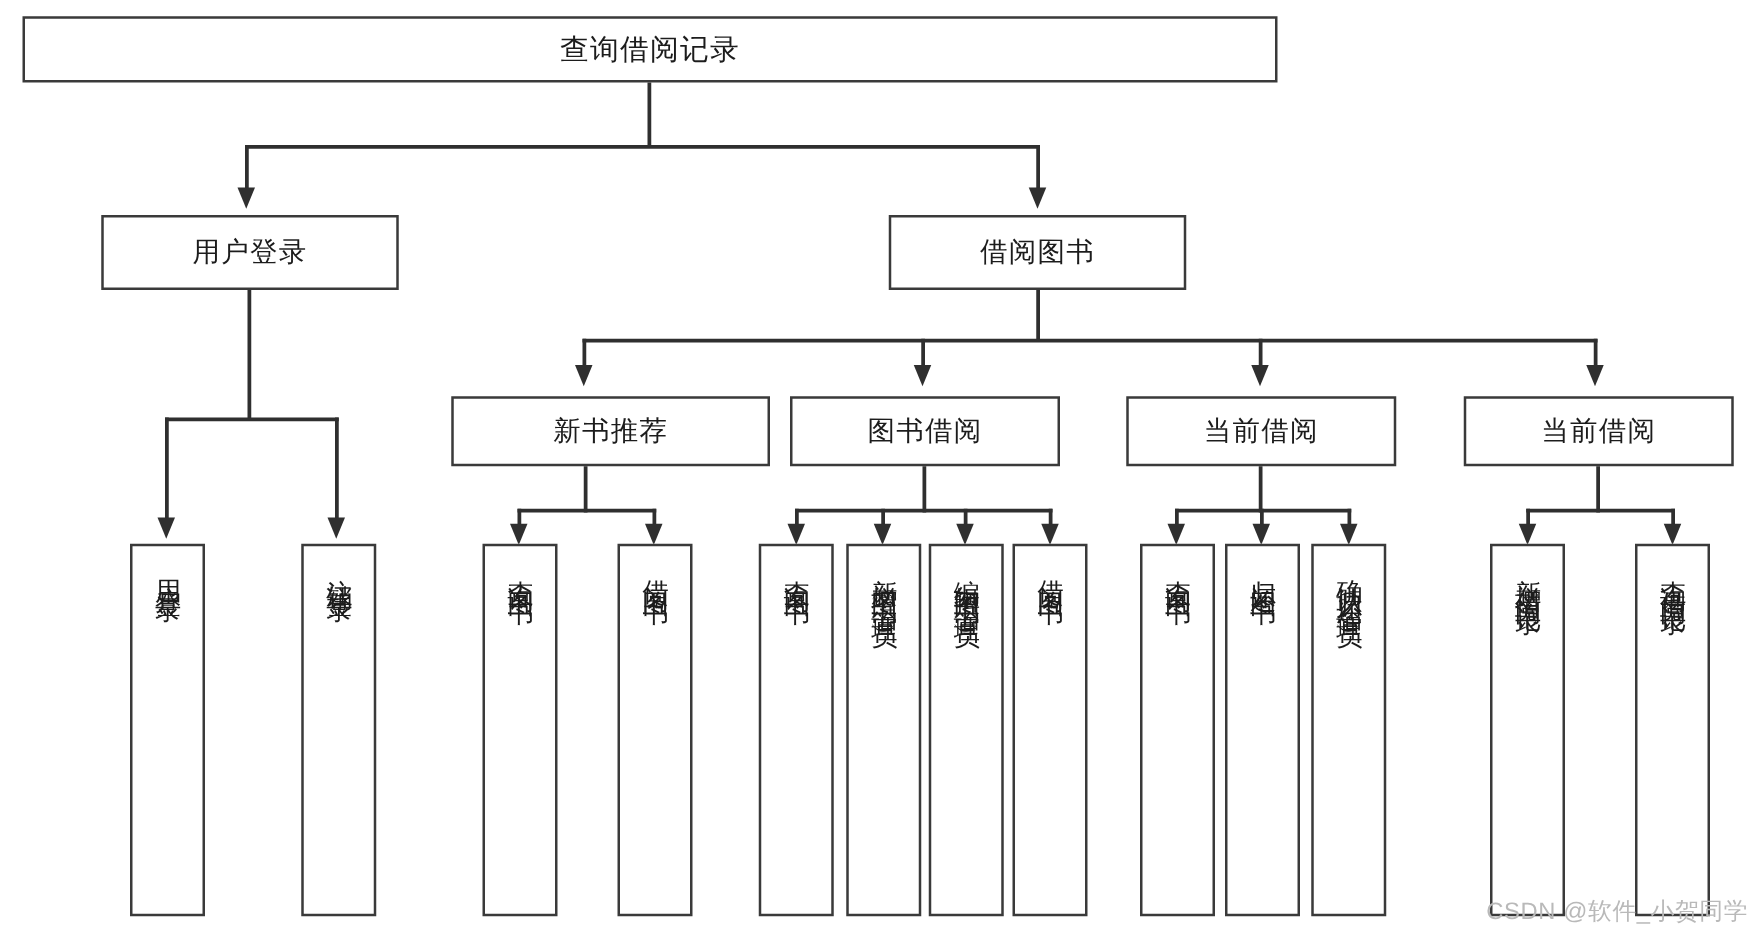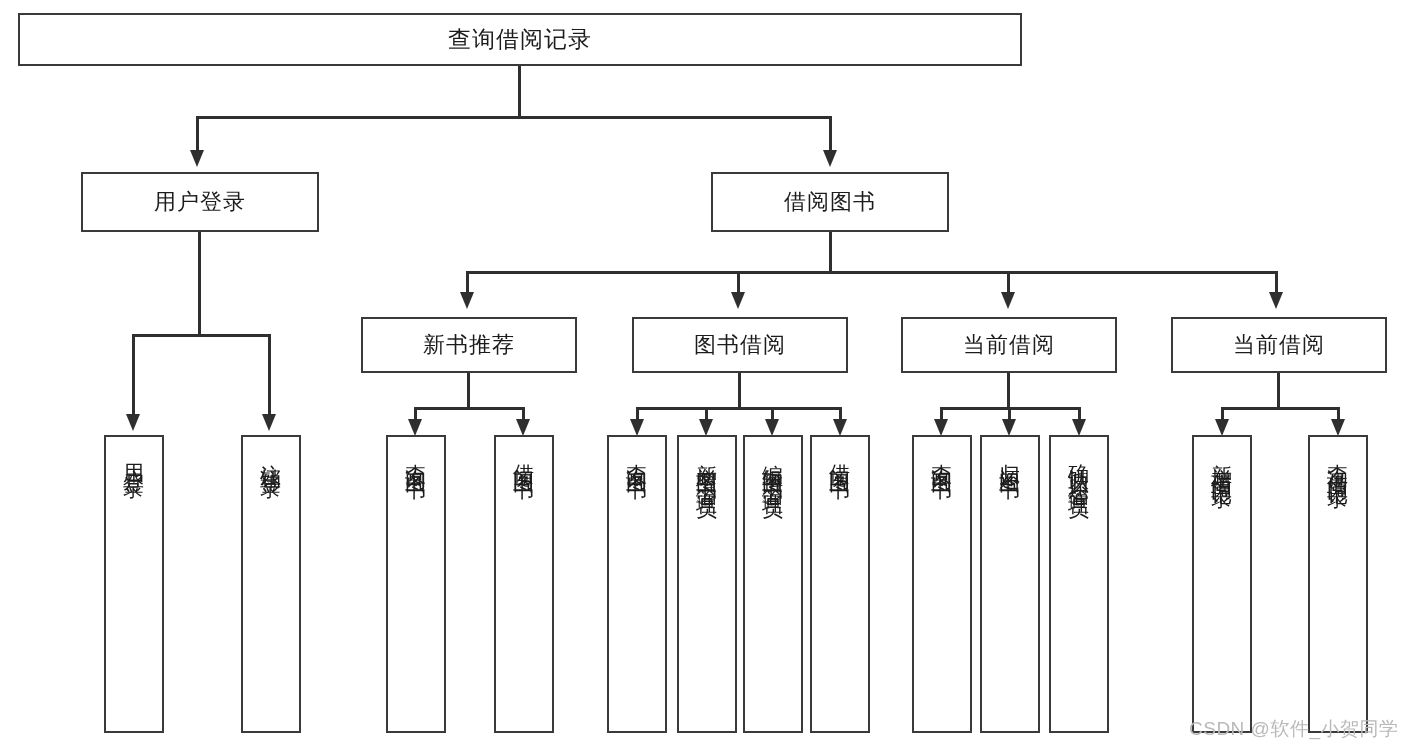--- a/index.html
+++ b/index.html
@@ -108,21 +108,21 @@
 
   <div class="conn vline" style="left:466px;top:271px;width:3px;height:25px;"></div>
   <div class="arrow" style="left:460px;top:292px;"></div>
   <div class="conn vline" style="left:737px;top:271px;width:3px;height:25px;"></div>
   <div class="arrow" style="left:731px;top:292px;"></div>
   <div class="conn vline" style="left:1007px;top:271px;width:3px;height:25px;"></div>
   <div class="arrow" style="left:1001px;top:292px;"></div>
   <div class="conn vline" style="left:1275px;top:271px;width:3px;height:25px;"></div>
   <div class="arrow" style="left:1269px;top:292px;"></div>
 
-  <div class="node h" style="left:361px;top:317px;width:216px;height:56px;">
+  <div class="node h" style="left:361px;top:317px;width:255px;height:56px;">
     <span>新书推荐</span>
   </div>
   <div class="node h" style="left:901px;top:317px;width:216px;height:56px;">
     <span>当前借阅</span>
   </div>
   <div class="node h" style="left:632px;top:317px;width:216px;height:56px;">
     <span>图书借阅</span>
   </div>
   <div class="node h" style="left:1171px;top:317px;width:216px;height:56px;">
     <span>当前借阅</span>

